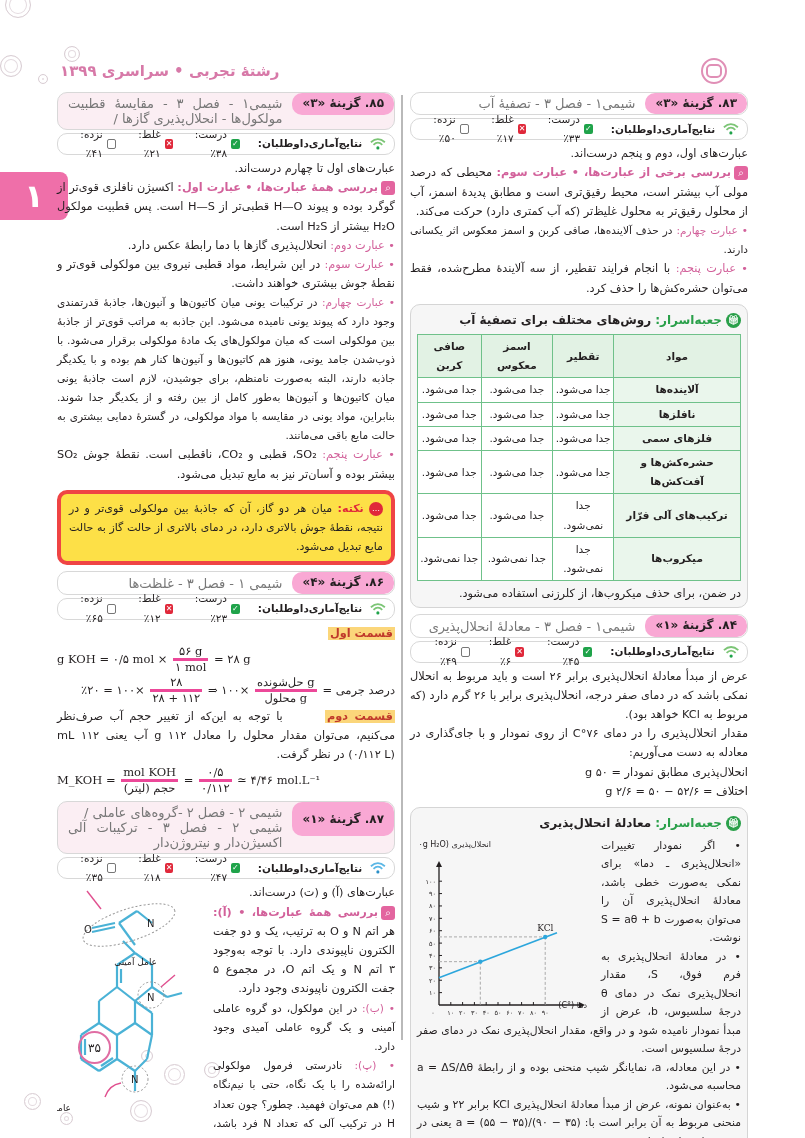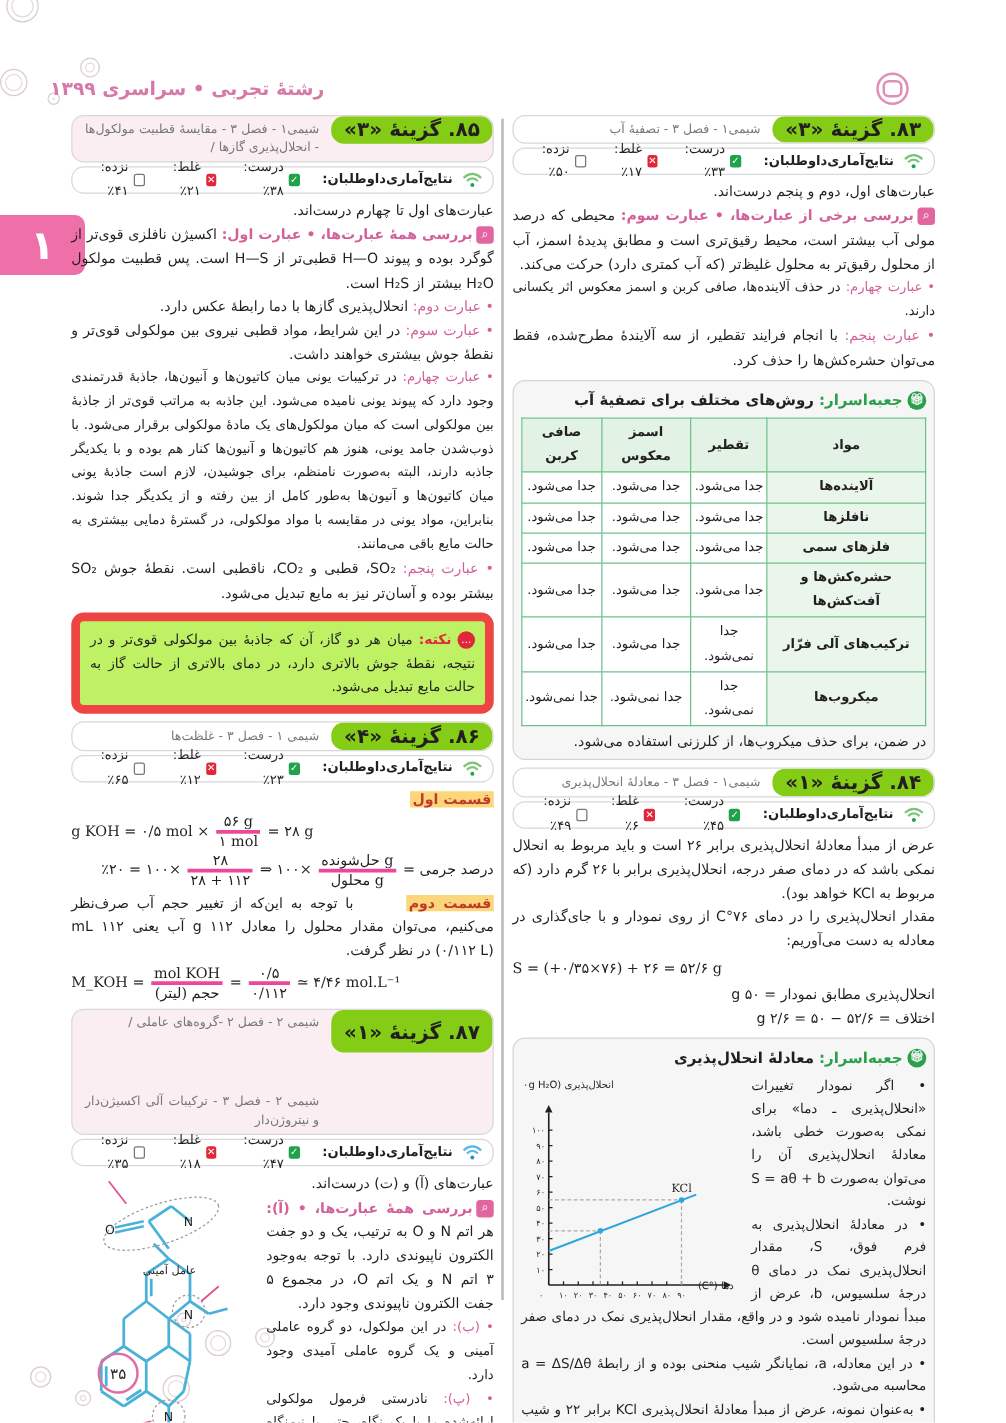--- a/index.html
+++ b/index.html
@@ -1,29 +1,29 @@
 <!DOCTYPE html>
 <html><head>
 <meta charset="utf-8">
 <style>
   * { box-sizing: border-box; margin: 0; padding: 0; }
   html, body { width: 805px; height: 1138px; background: #ffffff; overflow: hidden; }
   body { position: relative; font-family: "DejaVu Sans", sans-serif; color: #231f20; direction: rtl; }
   .deco-circle { position: absolute; border-radius: 50%; border: 1px solid #d9cdd3; box-shadow: inset 0 0 0 3px #fff, inset 0 0 0 4px #e4dbe0; }
-  .header-title { position: absolute; left: 40px; top: 62px; font-size: 15px; font-weight: bold; color: #d779a8; direction: rtl; }
+  .header-title { position: absolute; left: 60px; top: 62px; font-size: 15px; font-weight: bold; color: #d779a8; direction: rtl; }
   .header-logo { position: absolute; right: 78px; top: 58px; width: 26px; height: 26px; border-radius: 50%; border: 2px solid #e08fb6; display:flex; align-items:center; justify-content:center; }
   .header-logo::after { content:""; width: 12px; height: 10px; border-radius: 5px; border: 2px solid #e08fb6; }
   .chapter-tab { position: absolute; left: 0; top: 172px; width: 68px; height: 48px; background: #ef6fa9; border-radius: 0 8px 8px 0; color: #fff; font-size: 32px; font-weight: bold; display:flex; align-items:center; justify-content:center; }
   .col-divider { position: absolute; left: 401px; top: 95px; width: 2px; height: 945px; background: #b9b9b9; }
   .col { position: absolute; top: 92px; width: 338px; font-size: 11.3px; line-height: 19.2px; text-align: justify; direction: rtl; }
   .col-right { left: 410px; }
   .col-left { left: 57px; }
   .q-head { display: flex; align-items: stretch; background: #fff; border: 1px solid #d8d8d8; border-radius: 10px; min-height: 22px; overflow: hidden; margin-bottom: 3px; }
-  .q-pill { background: #84cc16; border-radius: 10px; padding: 1px 10px; font-weight: bold; font-size: 16px; white-space: nowrap; display:flex; align-items:center; }
-  .q-topic { flex: 1; font-size: 10px; color: #777; padding: 3px 10px; line-height: 15px; display:flex; flex-direction: column; justify-content:center;gap:48px; }
+  .q-pill { background: #f9a8d4; border-radius: 10px; padding: 1px 10px; font-weight: bold; font-size: 12px; white-space: nowrap; display:flex; align-items:center; }
+  .q-topic { flex: 1; font-size: 13px; color: #777; padding: 3px 10px; line-height: 15px; display:flex; flex-direction: column; justify-content:center; }
   .q-head.tall { background: #fbeef3; }
   .stats { display:flex; align-items:center; gap: 8px; border: 1px solid #d8d8d8; border-radius: 10px; height: 22px; padding: 0 8px; font-size: 10.5px; margin-bottom: 4px; }
   .stats .wifi { width: 18px; height: 14px; position: relative; }
   .stats .lbl { font-weight: bold; margin-left: 10px; }
   .chk { display:inline-block; width: 10px; height: 10px; border-radius: 2px; vertical-align: middle; margin-left: 2px; color:#fff; font-size: 8px; line-height: 10px; text-align:center; }
   .chk.ok { background: #1fa34a; }
   .chk.bad { background: #e0283a; }
   .chk.none { border: 1px solid #777; background:#fff; }
   .stat-item { display:flex; align-items:center; gap:2px; }
   .p { margin: 0; }
@@ -31,30 +31,30 @@
   .kw { color: #d2609a; }
   .search-badge { display:inline-block; width: 14px; height: 14px; background: #e3659f; border-radius: 3px; color:#fff; font-size: 10px; line-height: 14px; text-align:center; vertical-align: middle; margin-left: 3px; }
   .secret-box { border: 1px solid #d5d5d5; border-radius: 10px; background: #f6f6f6; padding: 6px 6px 4px; margin: 6px 0 6px; }
   .secret-title { font-weight: bold; font-size: 12px; margin-bottom: 4px; display:flex; align-items:center; gap:4px; }
   .gift-icon { display:inline-block; width: 15px; height: 15px; background: #2aa04a; border-radius: 50%; color:#fff; font-size: 9px; line-height: 15px; text-align:center; }
   .secret-title .t1 { color: #2aa04a; }
   table.water { width: 100%; border-collapse: collapse; font-size: 10.5px; background:#fff; }
   table.water th, table.water td { border: 1.5px solid #6fc18a; text-align: center; padding: 2px 2px; height: 22px; }
   table.water th { background: #e2f2e4; font-weight: bold; }
   table.water td.rowh { background: #eaf6ec; font-weight: bold; }
-  .note-box { border: 7px solid #ef4444; border-radius: 10px; background: #bef264; padding: 5px 8px; margin: 6px 0; font-size: 11px; }
+  .note-box { border: 4px solid #ef4444; border-radius: 10px; background: #fde047; padding: 5px 8px; margin: 6px 0; font-size: 11px; }
   .note-icon { display:inline-block; width: 14px; height: 14px; background: #e0283a; border-radius: 50%; color:#fff; font-size: 8px; line-height: 14px; text-align:center; vertical-align: middle; }
   .hl { background: #fbd67a; color: #c0392b; font-weight: bold; padding: 0 2px; margin-left: 36px; }
   .eq { direction: ltr; text-align: left; font-family: "DejaVu Serif", serif; font-size: 11.5px; margin: 2px 0; }
   .frac { display:inline-block; vertical-align: middle; text-align:center; margin: 0 2px; }
   .frac span { display:block; padding: 0 2px; line-height: 13px; }
   .frac .num { border-bottom: 3px solid #ec4899; }
   .chart-wrap { float: left; width: 180px; height: 185px; margin-right: 4px; }
   .mol-wrap { float: left; width: 150px; height: 240px; position: relative; margin-right: 6px; }
-  .page-num { position: absolute; left: 78px; top: 1082px; width: 33px; height: 33px; border: 2.5px solid #e06da3; border-radius: 50%; font-size: 12px; display:flex; align-items:center; justify-content:center; direction: rtl; }
+  .page-num { position: absolute; left: 78px; top: 1031px; width: 33px; height: 33px; border: 2.5px solid #e06da3; border-radius: 50%; font-size: 12px; display:flex; align-items:center; justify-content:center; direction: rtl; }
 </style>
 </head>
 <body>
 
 <div class="deco-circle" style="left:5px;top:-8px;width:26px;height:26px;"></div>
 <div class="deco-circle" style="left:64px;top:46px;width:16px;height:16px;"></div>
 <div class="deco-circle" style="left:0px;top:55px;width:22px;height:22px;"></div>
 <div class="deco-circle" style="left:38px;top:74px;width:10px;height:10px;"></div>
 <div class="deco-circle" style="left:24px;top:1093px;width:17px;height:17px;"></div>
 <div class="deco-circle" style="left:60px;top:1112px;width:13px;height:13px;"></div>
@@ -179,21 +179,20 @@
         <span class="chk bad">✕</span>
         <span>غلط: ۶٪</span>
       </span>
     <span class="stat-item">
         <span class="chk none"></span>
         <span>نزده: ۴۹٪</span>
       </span>
   </div>
   <p class="p">عرض از مبدأ معادلهٔ انحلال‌پذیری برابر ۲۶ است و باید مربوط به انحلال نمکی باشد که در دمای صفر درجه، انحلال‌پذیری برابر با ۲۶ گرم دارد (که مربوط به KCl خواهد بود).</p>
   <p class="p">مقدار انحلال‌پذیری را در دمای ۷۶°C از روی نمودار و با جای‌گذاری در معادله به دست می‌آوریم:</p>
-  <p class="eq">S = (+۰/۳۵×۷۶) + ۲۶ = ۵۲/۶ g</p>
   <p class="p">انحلال‌پذیری مطابق نمودار = ۵۰ g</p>
   <p class="p">اختلاف = ۵۲/۶ − ۵۰ = ۲/۶ g</p>
 
   <div class="secret-box" style="font-size:10.8px;line-height:18.5px;">
     <div class="secret-title">
         <span class="gift-icon">🎁︎</span>
         <span class="t1">جعبه‌اسرار:</span>
         <span>معادلهٔ انحلال‌پذیری</span>
       </div>
     <div class="chart-wrap">

